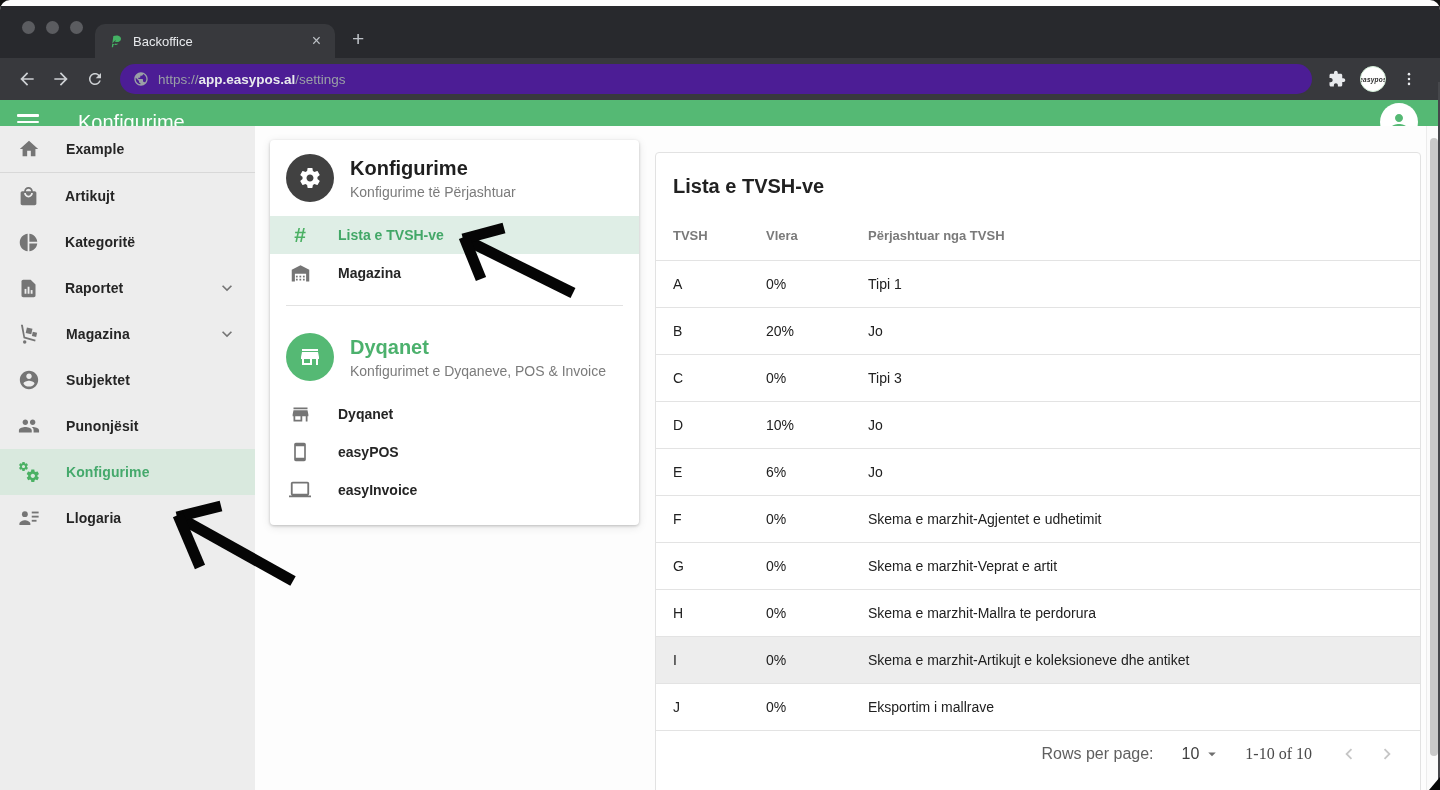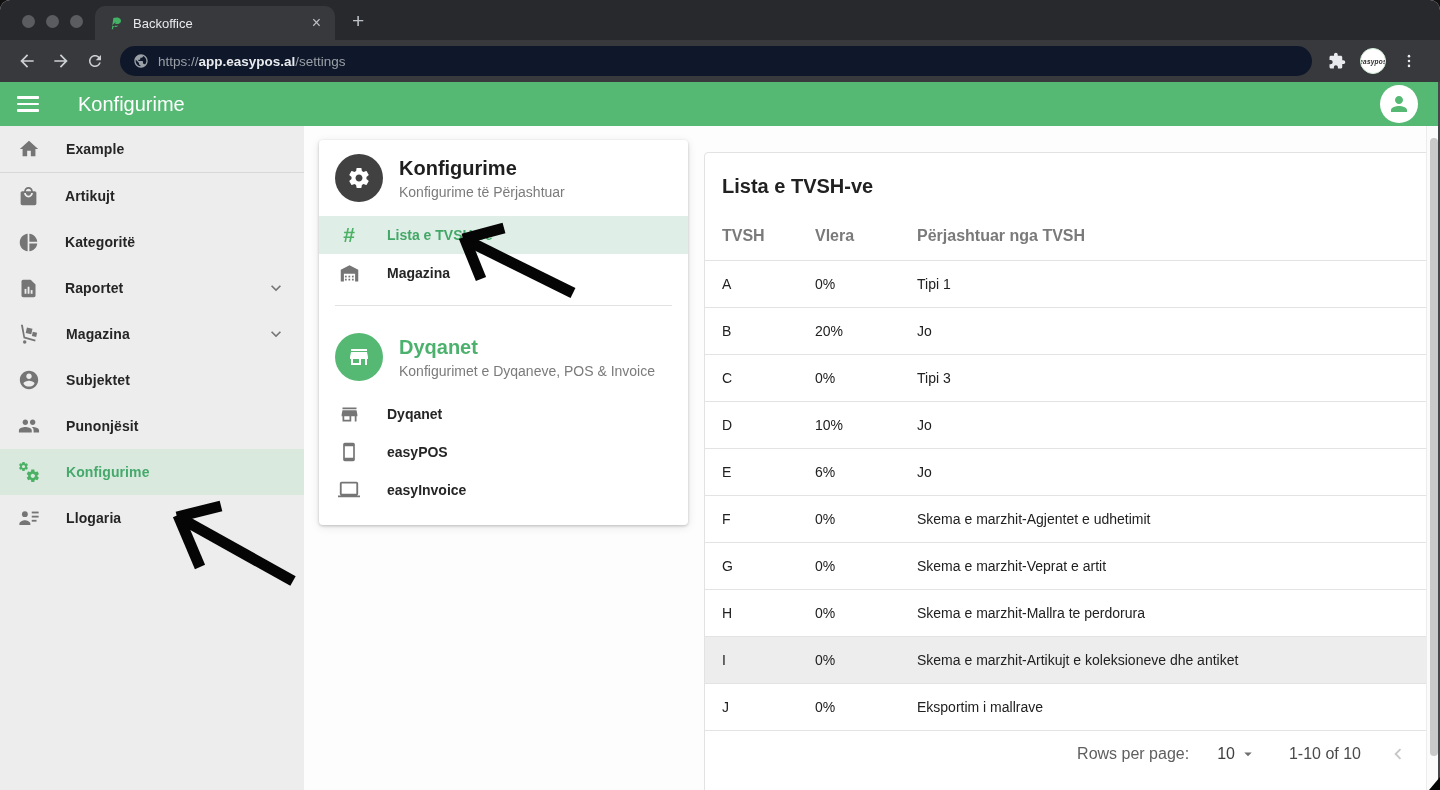--- a/index.html
+++ b/index.html
@@ -2,52 +2,52 @@
 <html><head>
 <meta charset="utf-8">
 <style>
   * { margin:0; padding:0; box-sizing:border-box; }
   html,body { width:1440px; height:790px; overflow:hidden; background:#111;
               font-family:"Liberation Sans", sans-serif; }
   .window { position:relative; width:1440px; height:790px; border-radius:10px 10px 0 0;
             overflow:hidden; background:#fdfdfd; }
 
   
-  .tabstrip { position:relative; height:40px; background:#28292d; }
+  .tabstrip { position:relative; height:52px; background:#28292d;margin-top:6px; }
   .traffic { position:absolute; top:15px; left:22px; display:flex; gap:11px; }
   .traffic span { width:13px; height:13px; border-radius:50%; background:#5b5c60; }
   .tab { position:absolute; left:95px; bottom:0; width:240px; height:34px; background:#38393d;
          border-radius:10px 10px 0 0; display:flex; align-items:center; padding:0 10px 0 13px; gap:9px; }
   .tab-title { color:#e8eaed; font-size:13px; flex:1; }
   .tab-close { color:#bdc1c6; font-size:16px; line-height:16px; padding:0 4px; }
   .newtab { position:absolute; left:352px; bottom:7px; color:#bdc1c6; font-size:21px; }
 
   .toolbar { height:42px; background:#38393d; display:flex; align-items:center; padding:0 10px; }
   .nav-btn { width:34px; height:34px; display:flex; align-items:center; justify-content:center; color:#cdd0d3; }
-  .omnibox { flex:1; height:30px; background:#0f172a; border-radius:15px; margin:0 8px;
+  .omnibox { flex:1; height:30px; background:#4c1d95; border-radius:15px; margin:0 8px;
              display:flex; align-items:center; padding:0 13px; gap:9px;
              color:#9aa0a6; font-size:13.5px; }
   .omnibox .host { color:#e8eaed; font-weight:bold; }
   .tool-right { display:flex; align-items:center; gap:6px; padding-right:4px; }
   .profile-avatar { width:26px; height:26px; border-radius:50%; background:#fff;
                     display:flex; align-items:center; justify-content:center; overflow:hidden;
                     border:1px solid #d4efd9; }
   .profile-avatar b { font-size:6.5px; font-style:italic; color:#2c2c2c; letter-spacing:.2px; }
 
   
   .appbar { height:44px; background:#55b974; display:flex; align-items:center; padding:0 17px; }
   .burger { width:22px; display:flex; flex-direction:column; gap:4px; }
   .burger i { display:block; height:2.4px; background:#fff; border-radius:1px; }
   .appbar-title { color:#fff; font-size:20px; margin-left:39px; }
   .avatar-btn { margin-left:auto; width:38px; height:38px; border-radius:50%; background:#fff;
                 display:flex; align-items:center; justify-content:center; margin-right:5px; }
 
   
   .content { position:absolute; top:126px; left:0; right:0; bottom:0; display:flex; }
-  .sidebar { width:304px; background:#ededed; flex:none; }
+  .sidebar { width:255px; background:#ededed; flex:none; }
   .side-item { height:46px; display:flex; align-items:center; padding:0 18px; }
   .side-item .ic { color:#757575; }
   .side-lbl { font-size:14px; font-weight:bold; color:#252525; margin-left:26px; letter-spacing:.1px; }
   .side-chev { margin-left:auto; color:#757575; }
   .side-divider { height:1px; background:#d8d8d8; }
   .side-item.sel { background:#d9e9de; }
   .side-item.sel .side-lbl { color:#45a96c; }
   .side-item.sel .ic { color:#4bb164; }
 
   .main { position:relative; flex:1; background:#fdfdfd; }
@@ -70,31 +70,31 @@
   .nav-item.sel { background:#dfeee6; }
   .nav-item.sel .nav-lbl { color:#42a767; }
   .hash { font-size:21px; font-weight:bold; color:#4bb164; }
   .card-divider { height:1px; background:#e2e2e2; margin:13px 16px; }
 
   
   .vat-card { position:absolute; left:400px; top:26px; width:766px; height:660px; background:#fff;
               border:1px solid #e2e2e2; border-radius:4px; }
   .vat-title { padding:22px 17px 14px; font-size:20px; font-weight:bold; color:#212121; }
   table.vat { width:100%; border-collapse:collapse; table-layout:fixed; }
-  table.vat th { height:48px; text-align:left; color:#7a7a7a; font-size:16px; font-weight:bold;
+  table.vat th { height:48px; text-align:left; color:#7a7a7a; font-size:13px; font-weight:bold;
                  border-bottom:1px solid #e3e3e3; }
   table.vat td { height:47px; text-align:left; color:#212121; font-size:14px;
                  border-bottom:1px solid #e3e3e3; }
   table.vat th:first-child, table.vat td:first-child { padding-left:17px; }
   tr.hl td { background:#ededed; }
   .pag { display:flex; align-items:center; justify-content:flex-end; height:46px;
          padding-right:22px; color:#5f5f5f; font-size:16px; }
   .pag-select { display:flex; align-items:center; margin-left:28px; gap:4px; color:#3f3f3f;text-align:right; }
   .pag-select .ic { color:#6f6f6f; }
-  .pag-range { margin-left:32px; color:#4a4a4a; }
+  .pag-range { margin-left:24px; color:#4a4a4a;font-family:Liberation Serif, serif; }
   .pag-btn { margin-left:26px; color:#c6c6c6; display:flex; }
   .pag-btn.next { margin-left:16px; }
 
   
   .scrollbar { position:absolute; top:126px; right:0; bottom:0; width:14px; background:#fbfbfb;
                border-left:1px solid #ececec; z-index:40; }
   .scroll-thumb { position:absolute; top:12px; left:3px; width:8px; height:618px;
                   background:#c9c9c9; border-radius:4px; }
   .window-edge { position:absolute; top:82px; right:0; bottom:0; width:2px; background:#46474b; z-index:60; }
 

